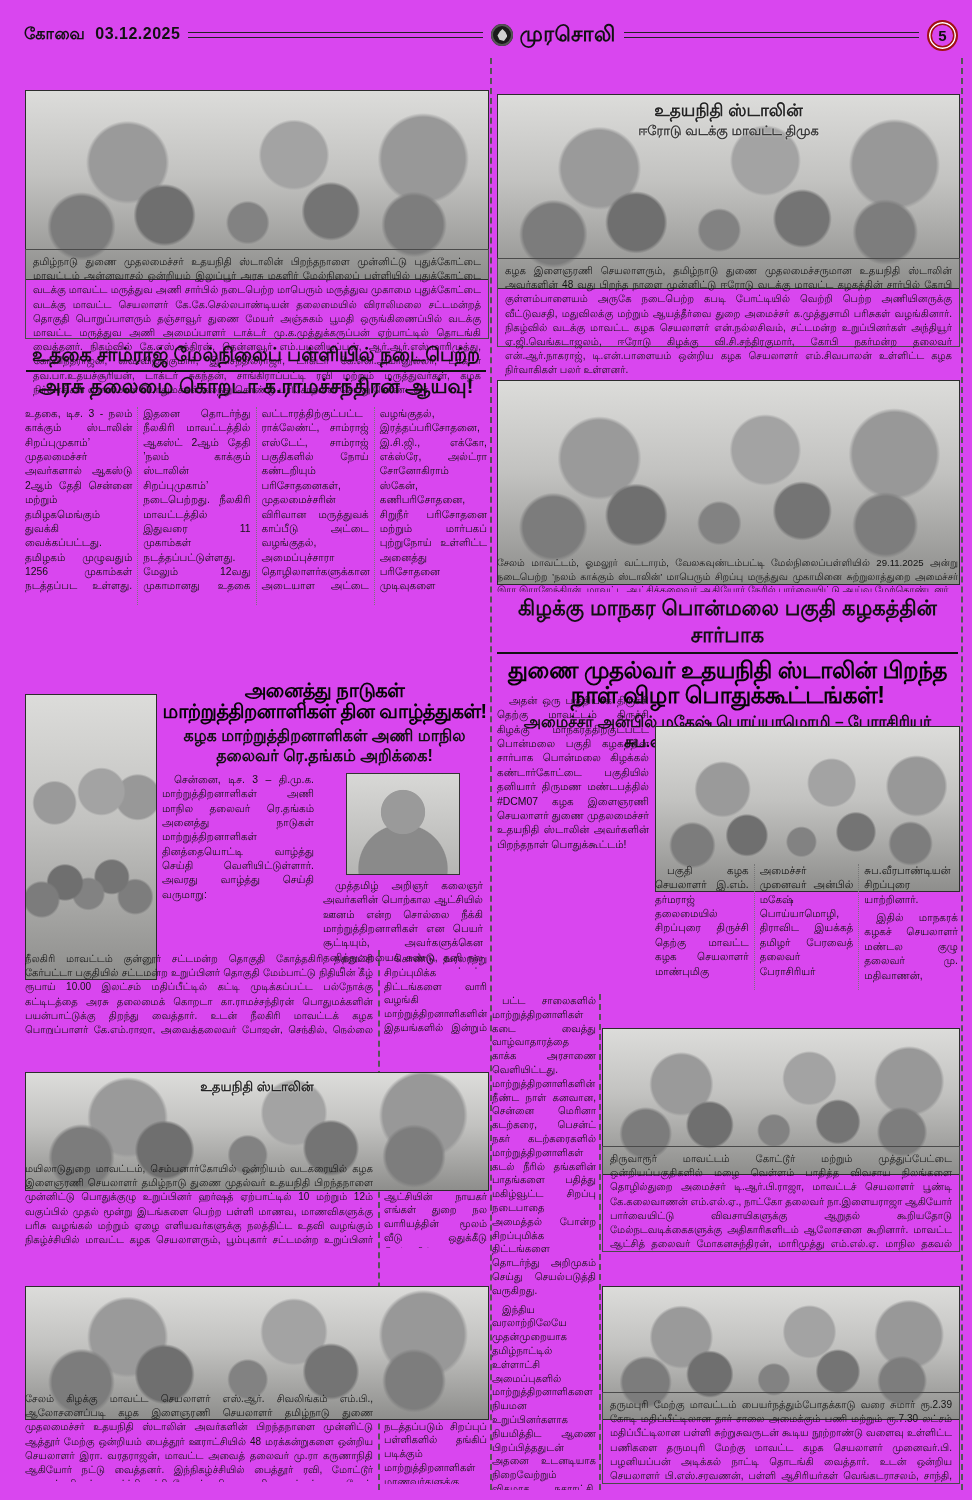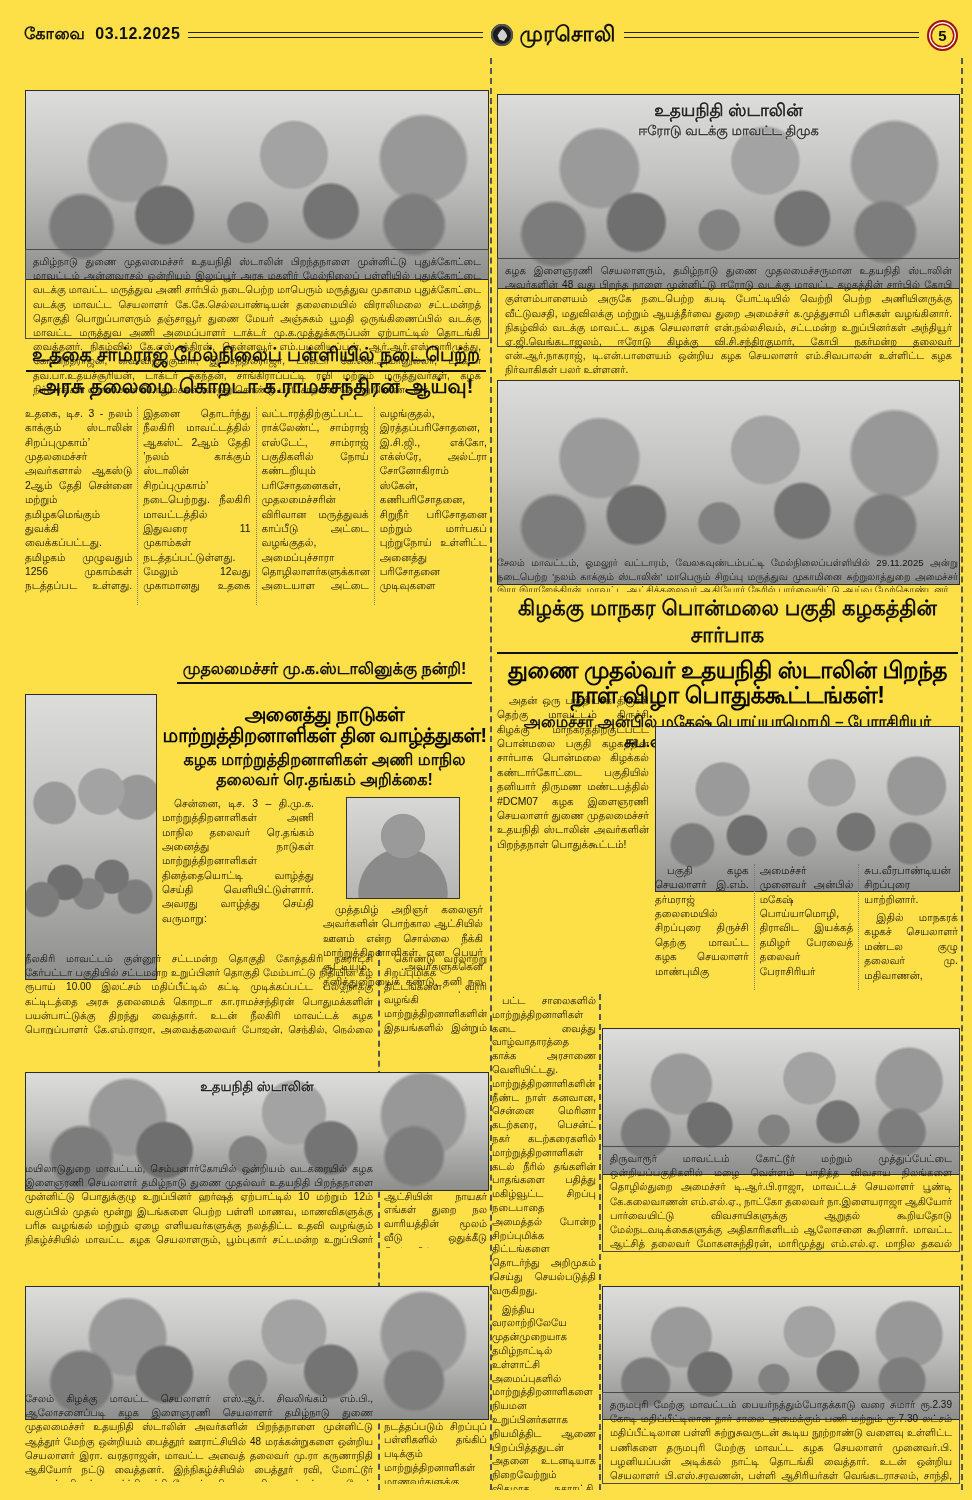--- a/index.html
+++ b/index.html
@@ -1,16 +1,16 @@
 <!DOCTYPE html>
 <html><head>
 <meta charset="utf-8">
 <style>
   html,body{margin:0;padding:0;background:#e8e8e4;}
-  #sheet{position:relative;width:972px;height:1500px;background:#fde047;margin:0 auto;
+  #sheet{position:relative;width:972px;height:1500px;background:#d946ef;margin:0 auto;
          font-family:"Liberation Sans",sans-serif;color:#111;overflow:hidden;}
   
   .hdr{position:absolute;left:24px;right:14px;top:20px;height:30px;display:flex;align-items:center;gap:8px;}
   .hdr .edition{font-weight:bold;font-size:16px;letter-spacing:.5px;white-space:nowrap;}
   .hdr .rule{flex:1;height:4px;border-top:1.5px solid #222;border-bottom:1.5px solid #222;}
   .hdr .masthead-wrap{display:flex;align-items:center;gap:6px;white-space:nowrap;}
   .logo-circle{width:22px;height:22px;border-radius:50%;background:#1b1b1b;position:relative;box-shadow:inset 0 0 0 2px #555;}
   .logo-circle::after{content:"";position:absolute;left:6px;top:5px;width:10px;height:12px;background:#cfcfcf;
        clip-path:polygon(50% 0,80% 25%,100% 60%,65% 100%,20% 90%,0 55%,25% 20%);}
   .masthead{font-size:21px;font-weight:bold;letter-spacing:.5px;}
@@ -113,23 +113,20 @@
     <div class="cols3" style="height:126px;">
       <p>பகுதி கழக செயலாளர் இ.எம். தர்மராஜ் தலைமையில் சிறப்புரை திருச்சி தெற்கு மாவட்ட கழக செயலாளர் மாண்புமிகு அமைச்சர் முனைவர் அன்பில் மகேஷ் பொய்யாமொழி, திராவிட இயக்கத் தமிழர் பேரவைத் தலைவர் பேராசிரியர் சுப.வீரபாண்டியன் சிறப்புரை யாற்றினார்.</p>
       <p>இதில் மாநகரக் கழகச் செயலாளர் மண்டல குழு தலைவர் மு. மதிவாணன், தலைமை கழக பேச்சாளர் மணப்பாறை துரை, காசி நாதன், இறுதியாக நன்றியுரை வட்டக் கழகச் செயலாளர் தமிழ்மணி ஆற்றினார். பொதுக்கூட்டத்தில் கழக வட்டக் கழக செய</p>
 
     </div>
   </div>
 
   <div class="abs photo" style="left:25px;top:662px;width:130px;height:284px;"></div>
 
   <div class="abs" style="left:162px;top:660px;width:325px;">
-    <div class="kick-wrap">
-      <span class="kick" style="font-size:16px;border-bottom-width:2px;">முதலமைச்சர் மு.க.ஸ்டாலினுக்கு நன்றி!</span>
-    </div>
     <div class="headline" style="font-size:19.5px;line-height:1.1;margin-top:20px;">அனைத்து நாடுகள் மாற்றுத்திறனாளிகள் தின வாழ்த்துகள்!</div>
     <div class="subhead" style="font-size:16px;margin-top:4px;">கழக மாற்றுத்திறனாளிகள் அணி மாநில தலைவர் ரெ.தங்கம் அறிக்கை!</div>
     <div style="display:flex;gap:9px;margin-top:6px;height:196px;overflow:hidden;">
       <div class="body-txt" style="width:152px;height:196px;">
         <p>சென்னை, டிச. 3 – தி.மு.க. மாற்றுத்திறனாளிகள் அணி மாநில தலைவர் ரெ.தங்கம் அனைத்து நாடுகள் மாற்றுத்திறனாளிகள் தினத்தையொட்டி வாழ்த்து செய்தி வெளியிட்டுள்ளார். அவரது வாழ்த்து செய்தி வருமாறு:</p>
       </div>
       <div style="width:160px;">
         <div class="portrait"></div>
         <div class="body-txt" style="height:92px;">
           <p>முத்தமிழ் அறிஞர் கலைஞர் அவர்களின் பொற்கால ஆட்சியில் ஊனம் என்ற சொல்லை நீக்கி மாற்றுத்திறனாளிகள் என பெயர் சூட்டியும், அவர்களுக்கென தனித்துறையைக் கண்டு, தனி நல வாரியம் அமைத்தும், அத்துறையை தனது நேரடி கட்டுப்பாட்டில் வைத்துக்</p>

